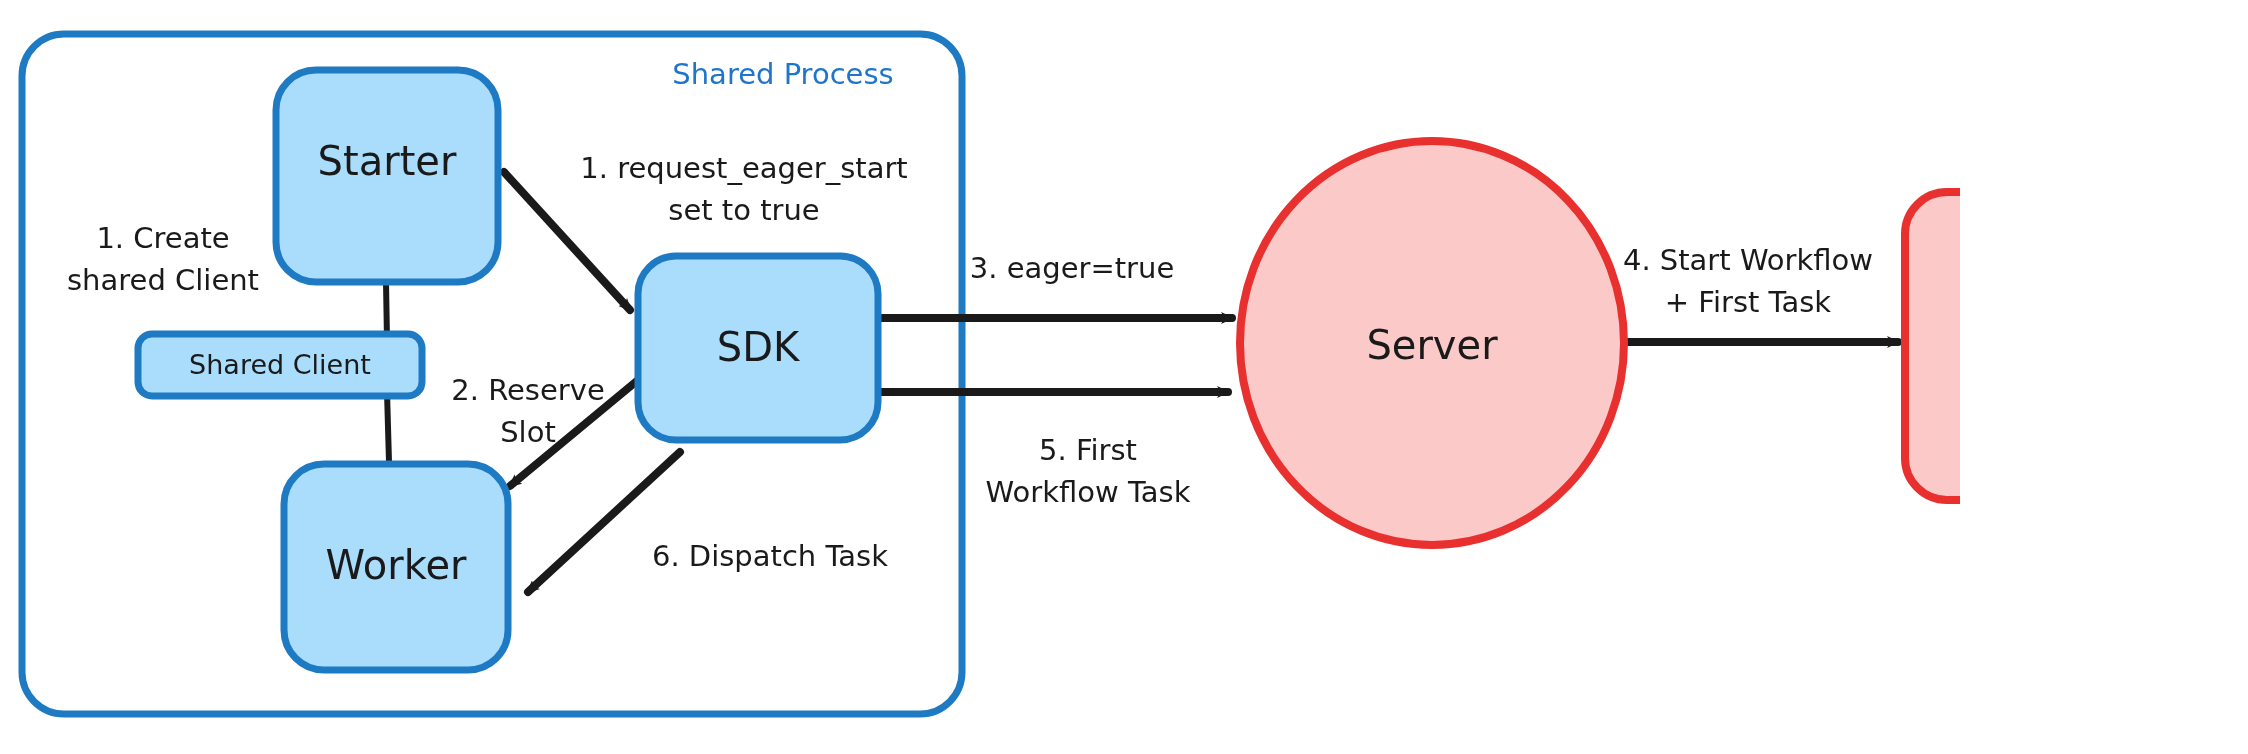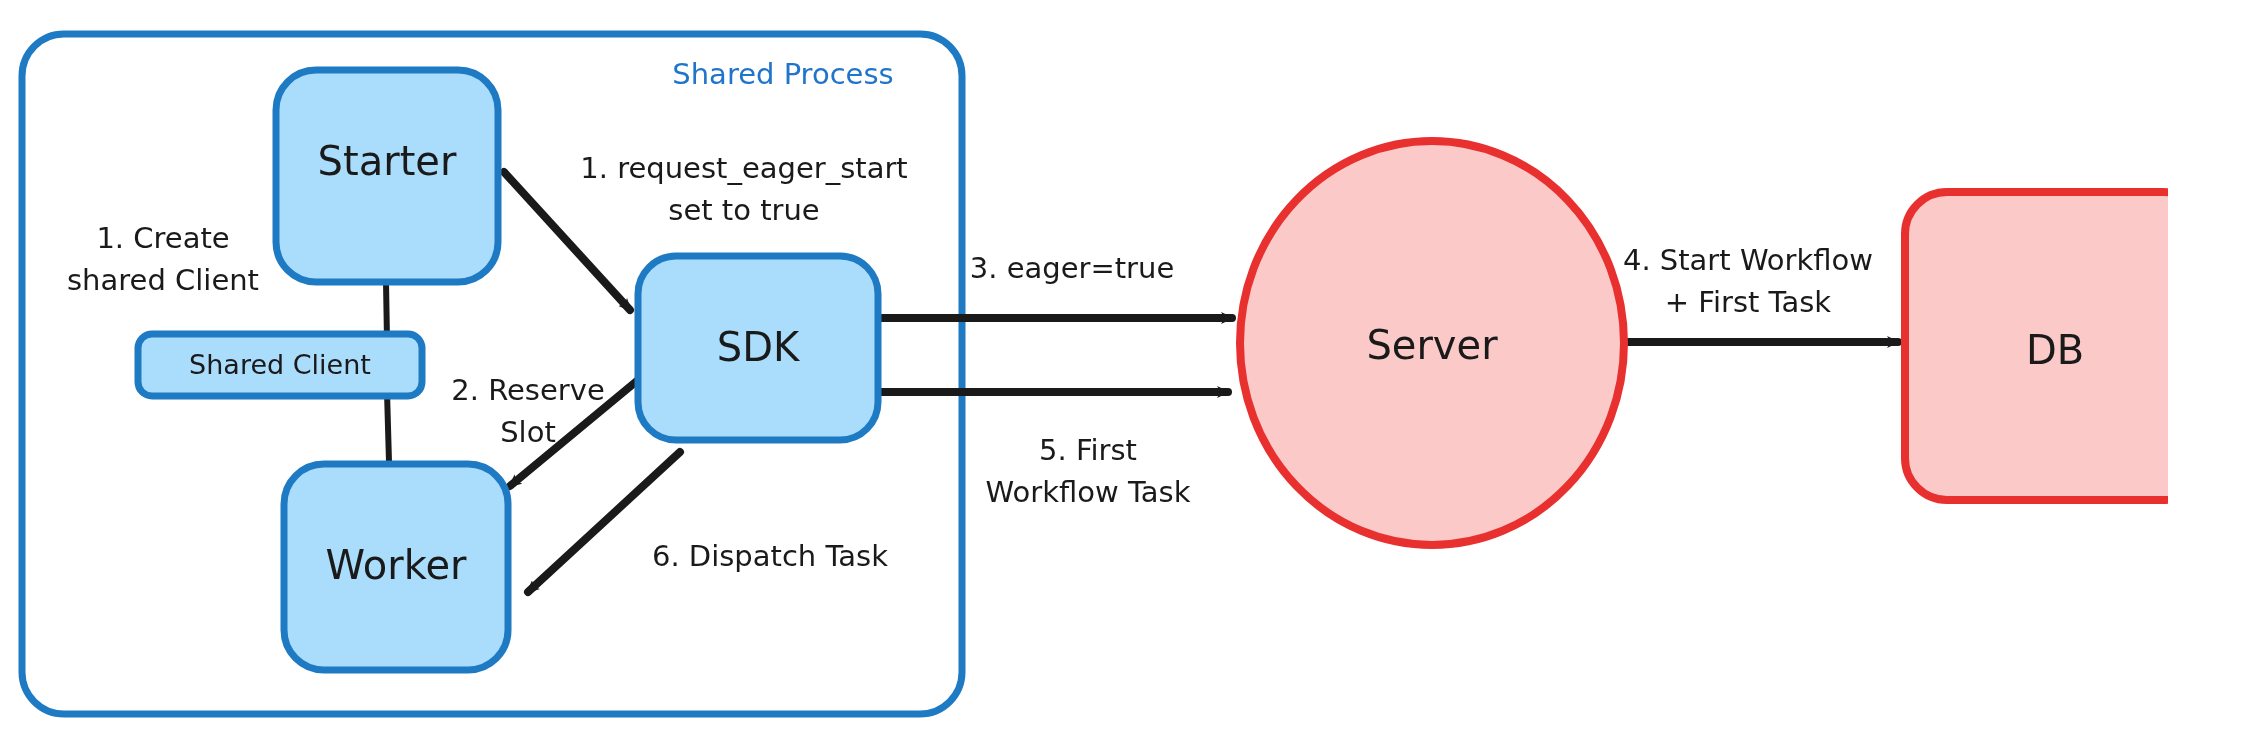--- a/index.html
+++ b/index.html
@@ -5,21 +5,21 @@
   html, body {
     margin: 0;
     padding: 0;
     background: #ffffff;
   }
   body {
     font-family: "DejaVu Sans", sans-serif;
   }
   #canvas {
     position: relative;
-    width: 2168px;
+    width: 1960px;
     height: 754px;
     background: #ffffff;
     overflow: hidden;
   }
   svg#scene {
     position: absolute;
     left: 0;
     top: 0;
     width: 2248px;
     height: 754px;

